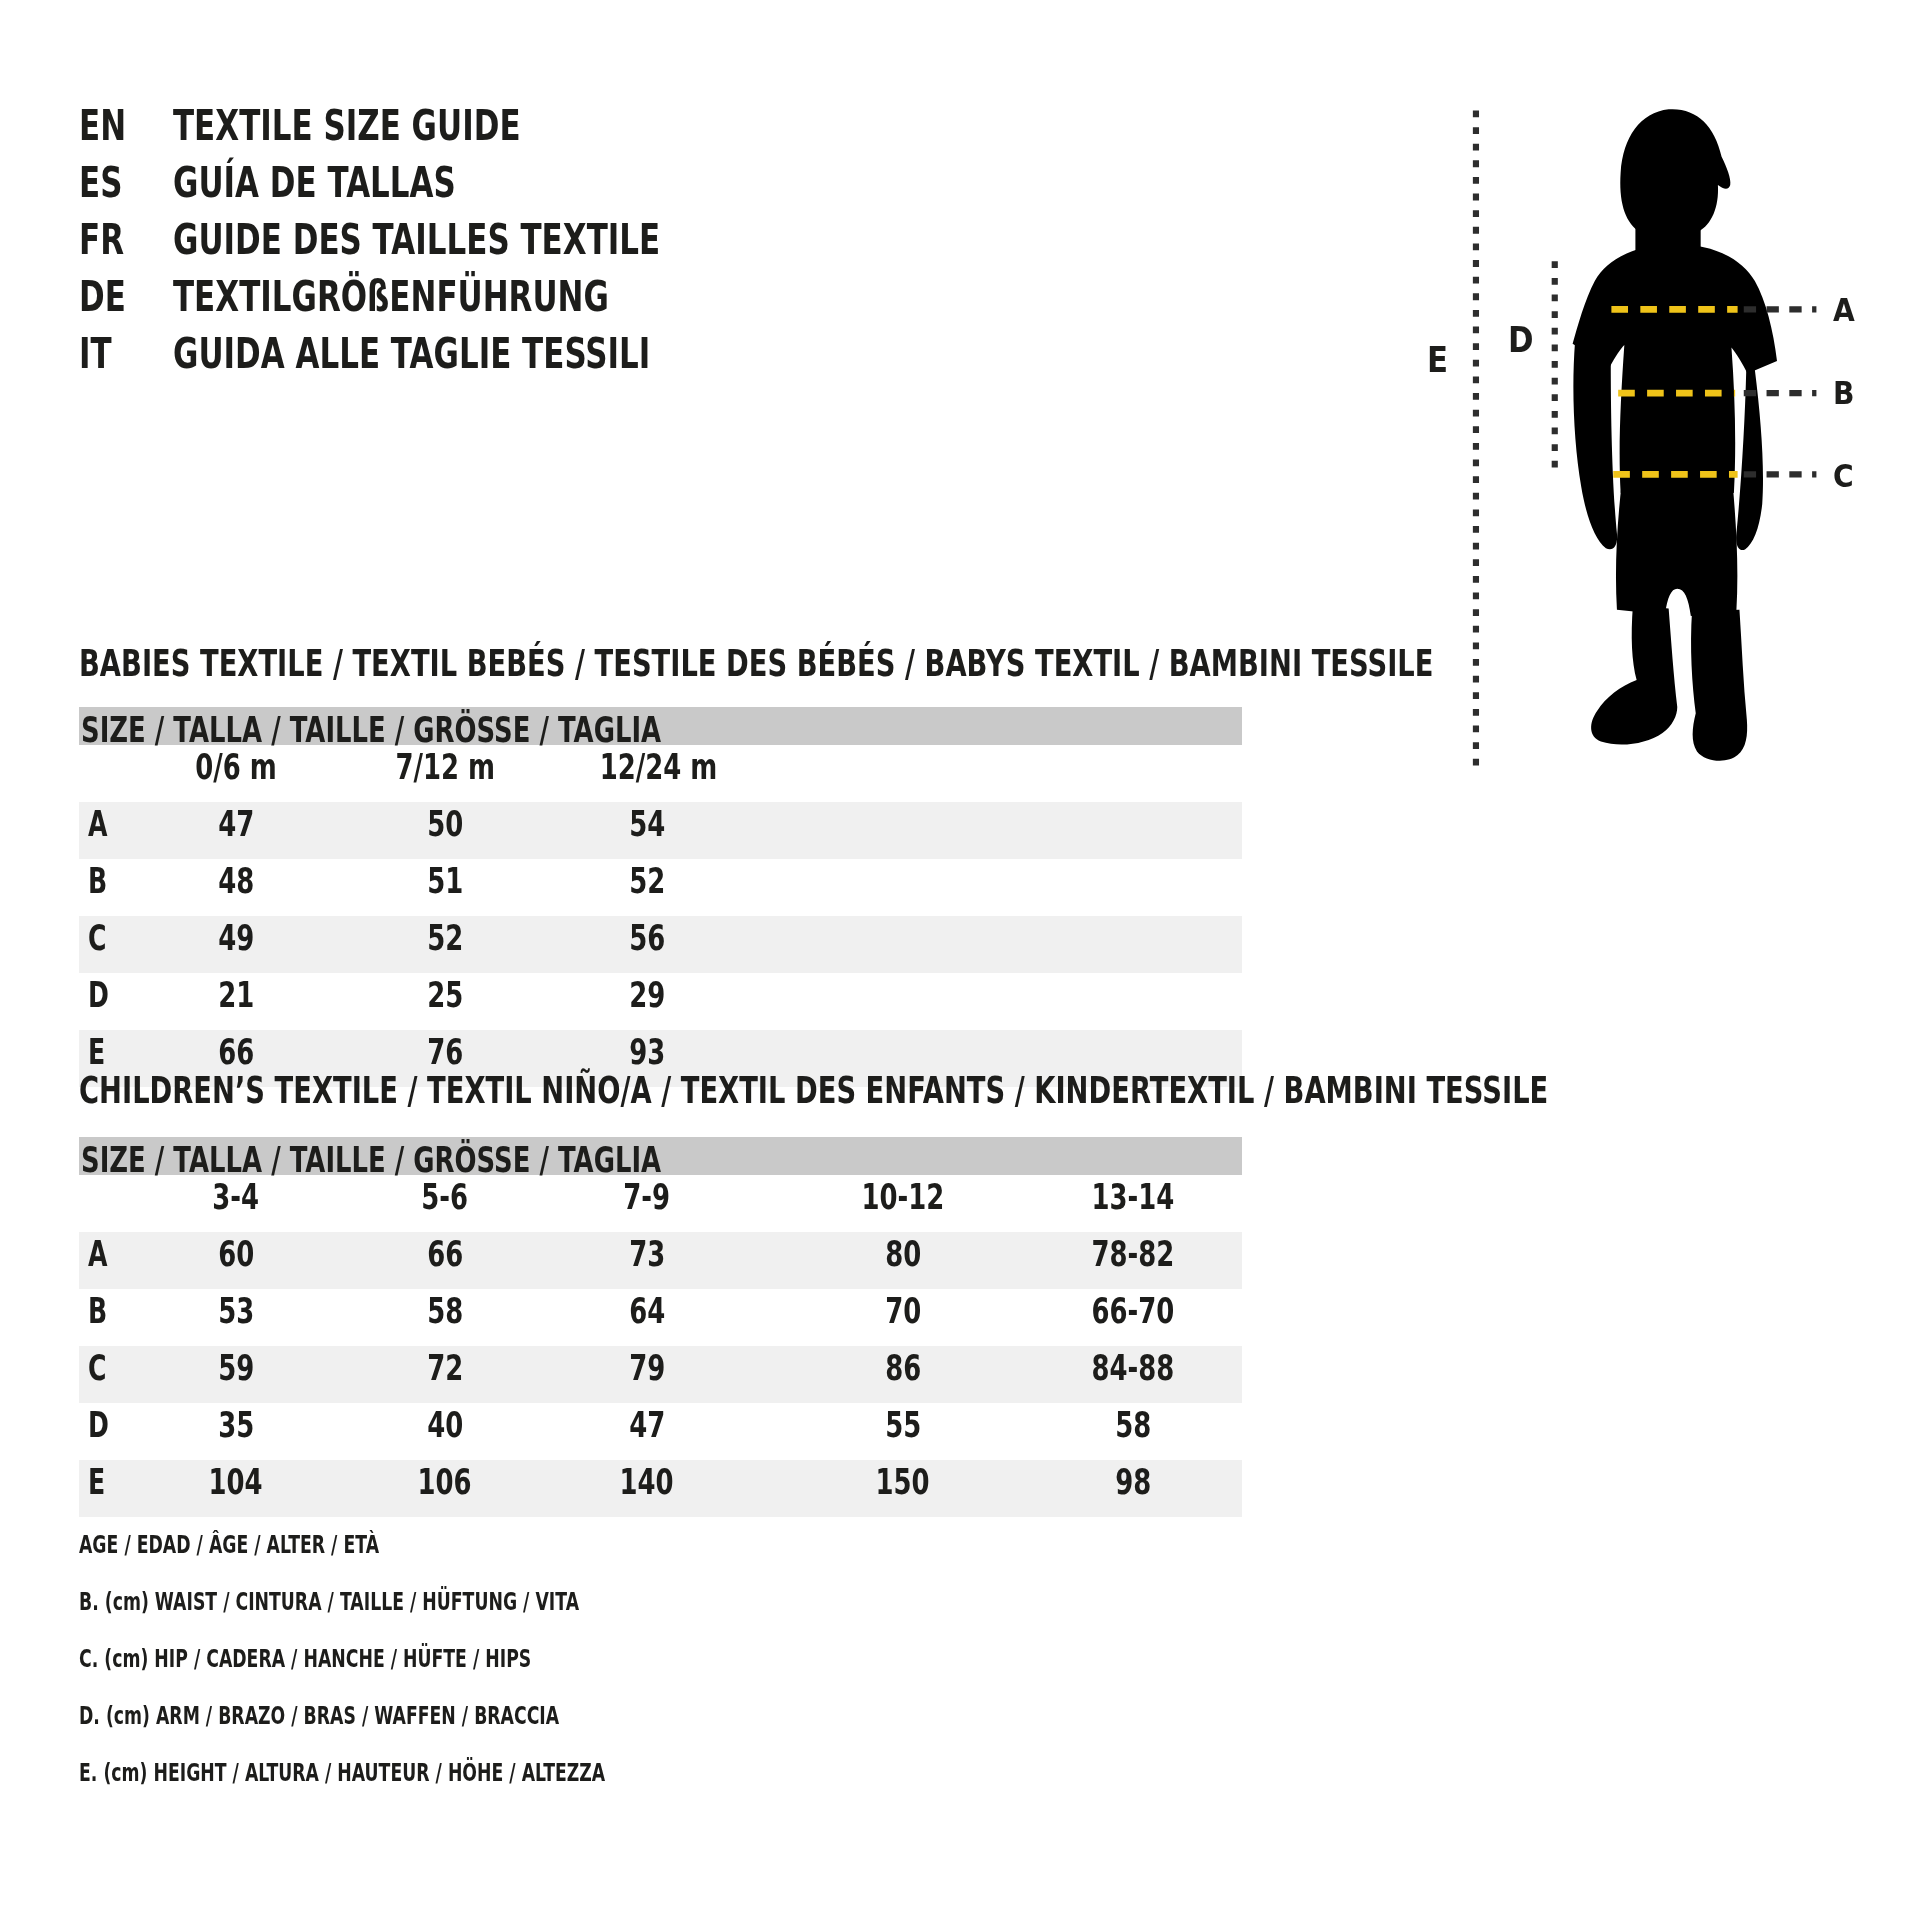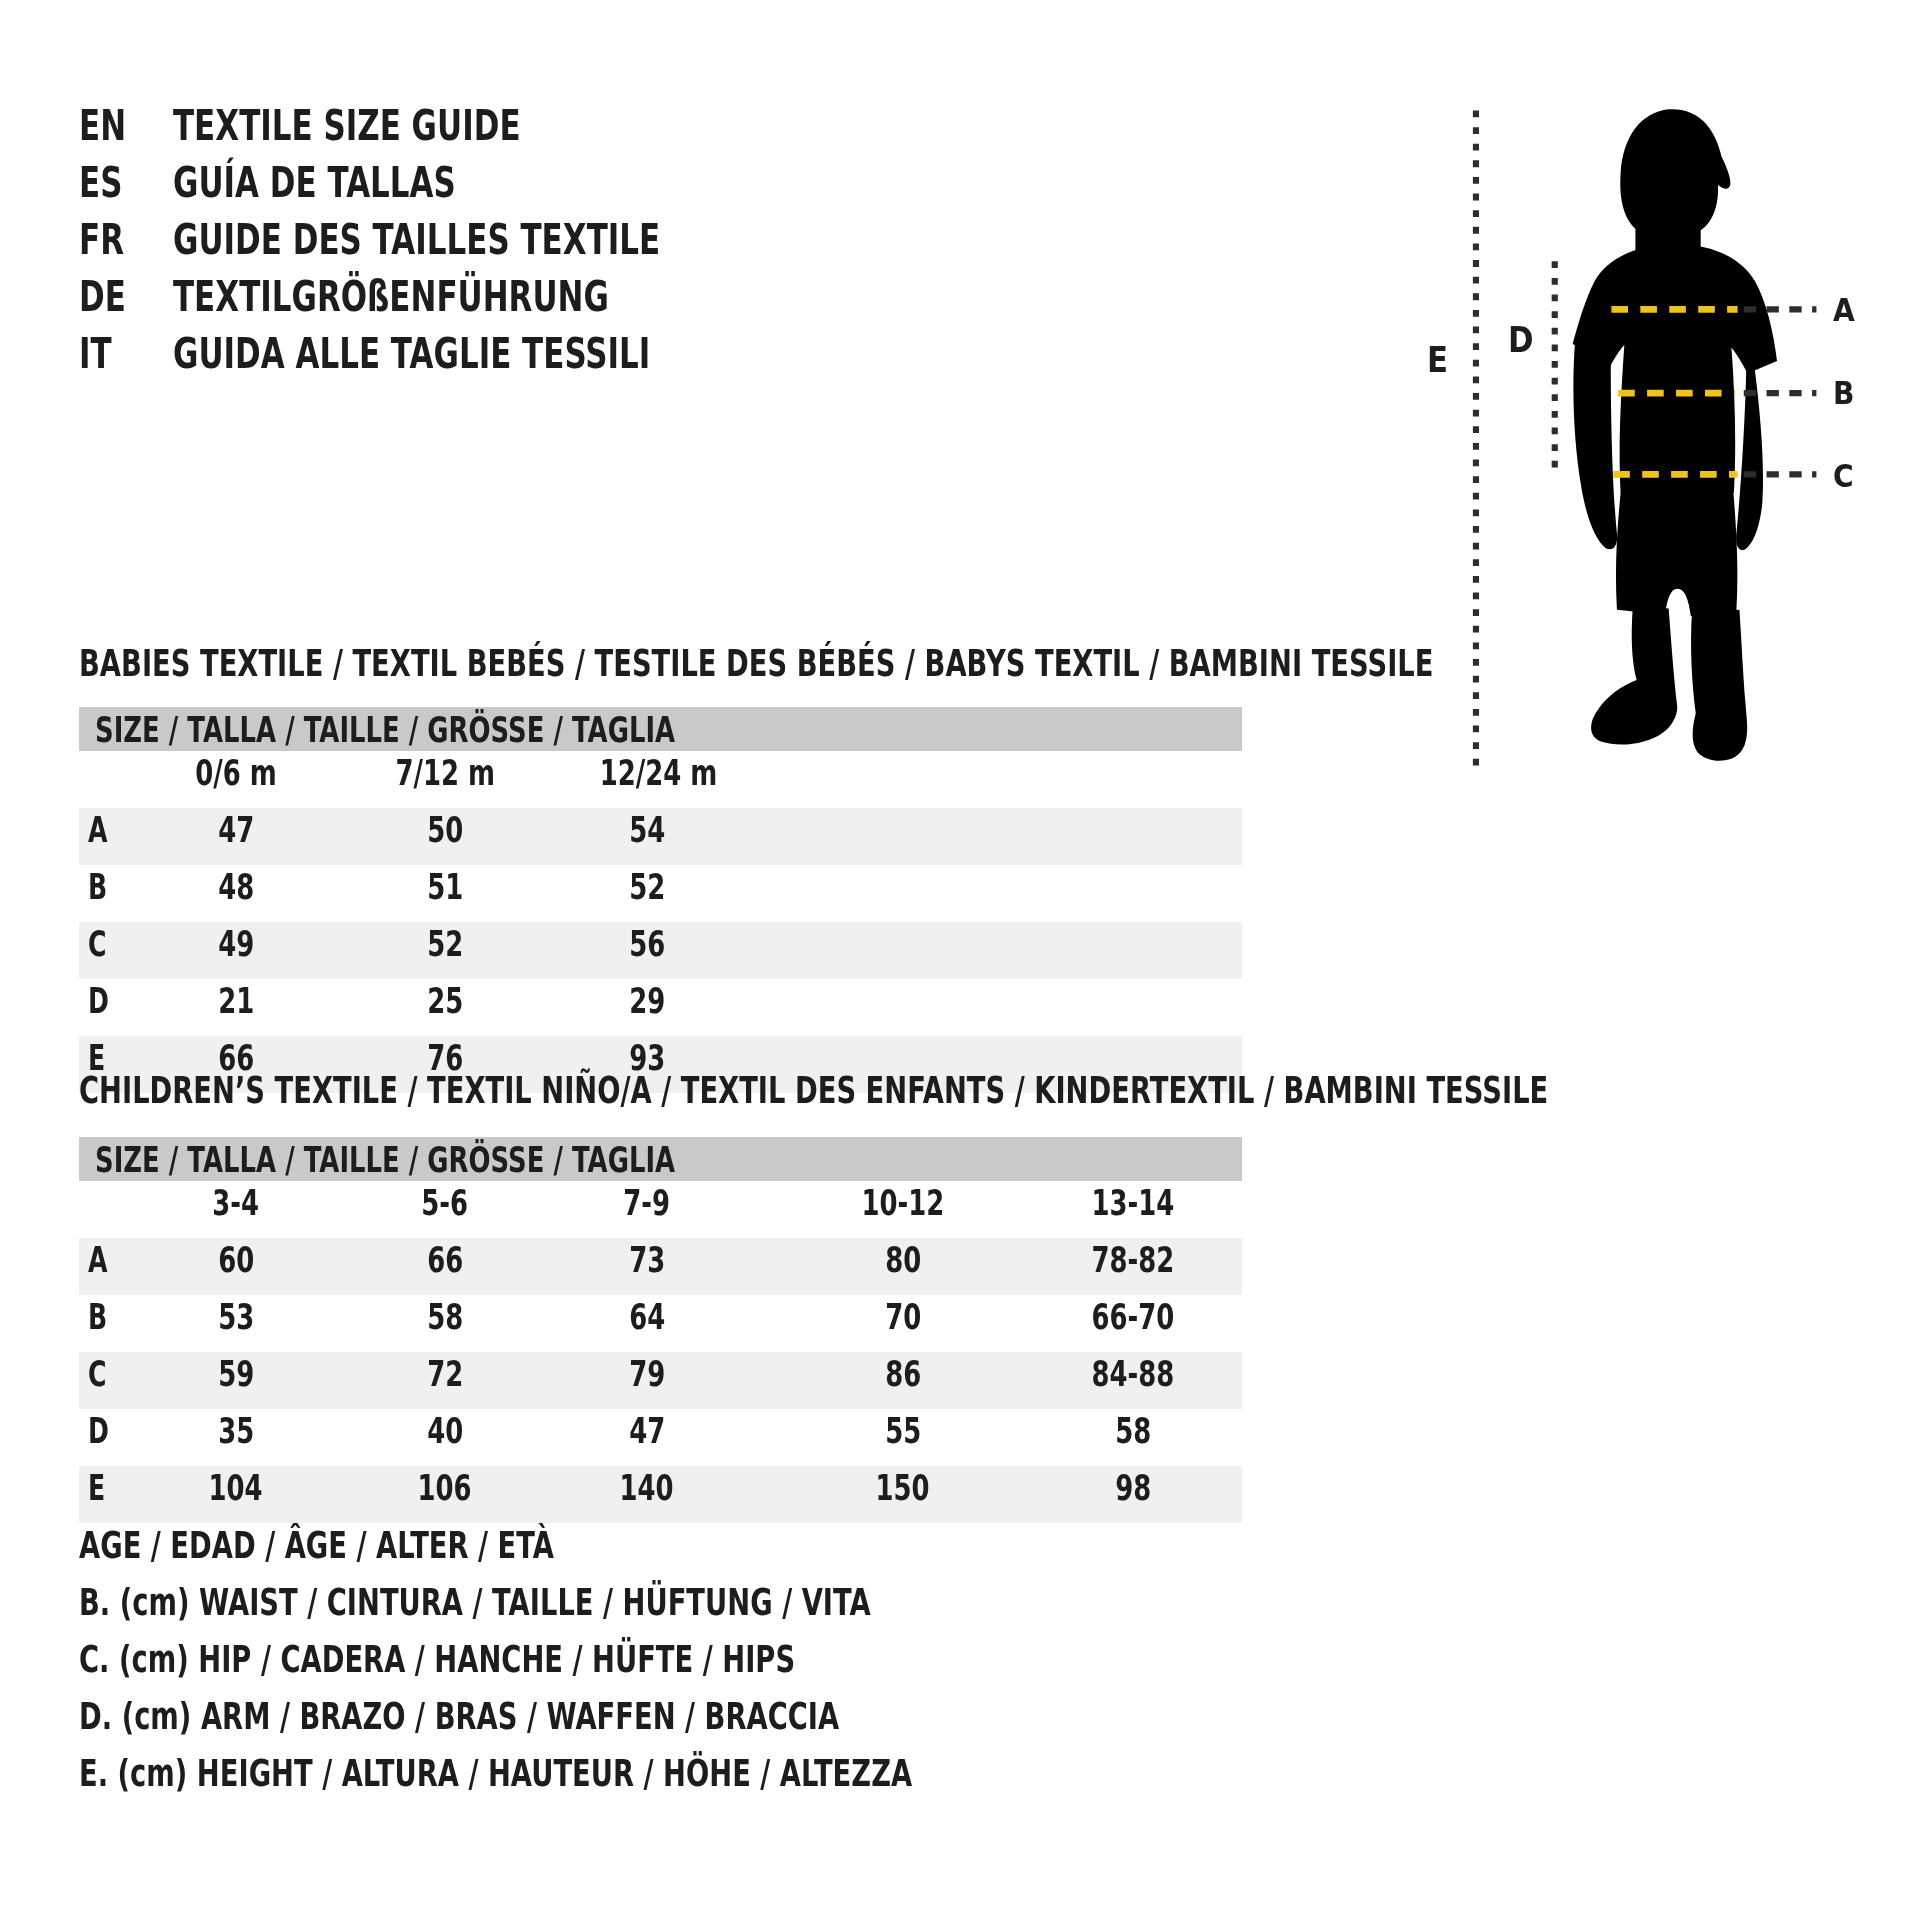--- a/index.html
+++ b/index.html
@@ -22,31 +22,31 @@
 
   
   .section-heading { font-size:38px; line-height:41px; }
   .babies-heading   { left:79px; top:643px; }
   .children-heading { left:79px; top:1070px; }
 
   
   .size-table { width:1163px; }
   .babies-table   { left:79px; top:707px; }
   .children-table { left:79px; top:1137px; }
-  .size-bar { height:44px; background:#c9c9c9; line-height:46px; padding-left:16px; font-size:36px; }
+  .size-bar { height:38px; background:#c9c9c9; line-height:46px; padding-left:2px; font-size:36px; }
   .col-row, .trow { position:relative; height:57px; line-height:45px; font-size:35px; }
   .trow.shade { background:#f0f0f0; }
   .rlabel { position:absolute; left:8.6px; top:0; }
   .cell { position:absolute; top:0; width:136px; text-align:center; }
   .c0 { left:89px; } .c1 { left:298px; } .c2 { left:500px; }
   .c3 { left:756px; } .c4 { left:986px; }
 
   
   .legend { left:79px; top:1517px; width:1047px; }
-  .legend-line { height:57px; line-height:57px; font-size:38px; }
+  .legend-line { height:57px; line-height:57px; font-size:24px; }
 
   
   .diagram-svg { left:1415px; top:86px; }
   .diag-label { font-size:32px; line-height:32px; }
   .diag-label-big { font-size:35px; line-height:35px; }
   .lblA { left:1833px; top:294px; }
   .lblB { left:1833px; top:377px; }
   .lblC { left:1833px; top:460px; }
   .lblD { left:1508px; top:323px; }
   .lblE { left:1427px; top:343px; }

